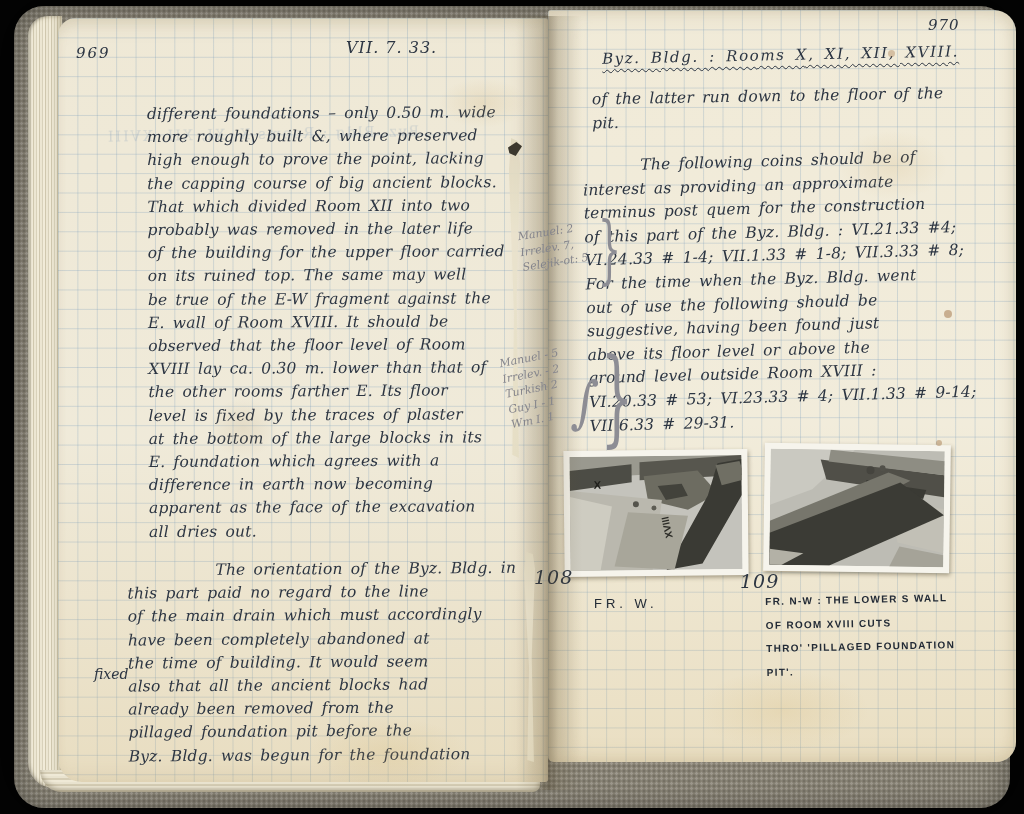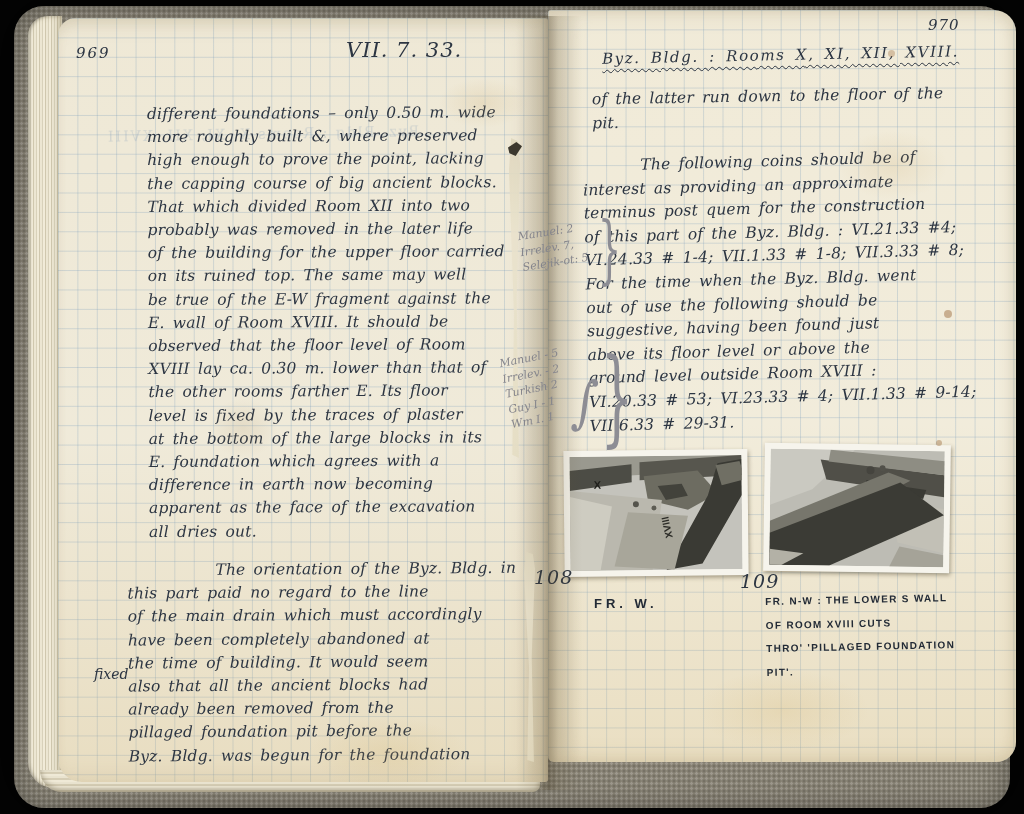--- a/index.html
+++ b/index.html
@@ -37,21 +37,21 @@
     box-shadow:1px 0 2px rgba(80,65,40,.5);}
   .binding-strip.low{top:552px;height:210px;left:524px;opacity:.7;}
   .binding-knot{position:absolute;left:508px;top:142px;width:14px;height:14px;background:#3c382e;
     clip-path:polygon(0 40%,60% 0,100% 30%,55% 100%,10% 80%);}
   
   .stain{position:absolute;border-radius:50%;pointer-events:none;}
   
   .hw{font-family:"DejaVu Serif",serif;font-style:italic;color:#2c3542;}
   .lines .line{white-space:nowrap;}
   .pagenum{position:absolute;font-size:15px;letter-spacing:2px;}
-  .datehead{position:absolute;font-size:21px;letter-spacing:1px;}
+  .datehead{position:absolute;font-size:16px;letter-spacing:1px;}
   .ghost{position:absolute;transform:scaleX(-1) rotate(1deg);color:#6d8cb0;opacity:.22;filter:blur(.6px);
     font-size:14px;letter-spacing:2px;white-space:nowrap;}
   .block{position:absolute;}
   .block .line{font-size:15.5px;line-height:23.2px;letter-spacing:.2px;word-spacing:3px;}
   .indent-first .line:first-child{text-indent:88px;}
   .marginword{position:absolute;font-size:14px;}
   .rp-heading{position:absolute;font-size:15px;letter-spacing:1.6px;word-spacing:4px;white-space:nowrap;
     text-decoration:underline;text-decoration-style:wavy;text-decoration-thickness:1.2px;text-underline-offset:5px;}
   .rp-block .line{font-size:15.5px;line-height:24px;letter-spacing:.2px;word-spacing:3px;}
   .rp-block2 .line{line-height:23.6px;}
@@ -60,21 +60,21 @@
   .pencil{position:absolute;color:#85858c;font-family:"DejaVu Serif",serif;font-style:italic;}
   .pencil .line{font-size:11px;line-height:15.5px;white-space:nowrap;}
   .brace{position:absolute;color:#8d8d94;font-family:"DejaVu Serif",serif;font-weight:100;transform-origin:center;}
   
   .photo{position:absolute;background:#f6f4ec;padding:6px;box-shadow:1px 2px 4px rgba(70,60,35,.45);}
   .photo svg{display:block;}
   .photo-label{position:absolute;font-family:"Liberation Sans",sans-serif;font-weight:700;}
   .photonum{position:absolute;font-size:19px;letter-spacing:1px;}
   .caption{position:absolute;font-family:"Liberation Sans",sans-serif;color:#232b36;}
   .caption .line{white-space:nowrap;}
-  .cap-left{font-size:13px;letter-spacing:4px;font-weight:700;}
+  .cap-left{font-size:13px;letter-spacing:4px;font-weight:400;}
   .cap-right .line{font-size:10px;line-height:23.5px;letter-spacing:1.3px;font-weight:600;}
 </style>
 </head>
 <body>
 
 <div id="stage">
 
   <div class="book-cover"></div>
   <div class="page-stack"></div>
   <div class="page-stack-bottom"></div>

